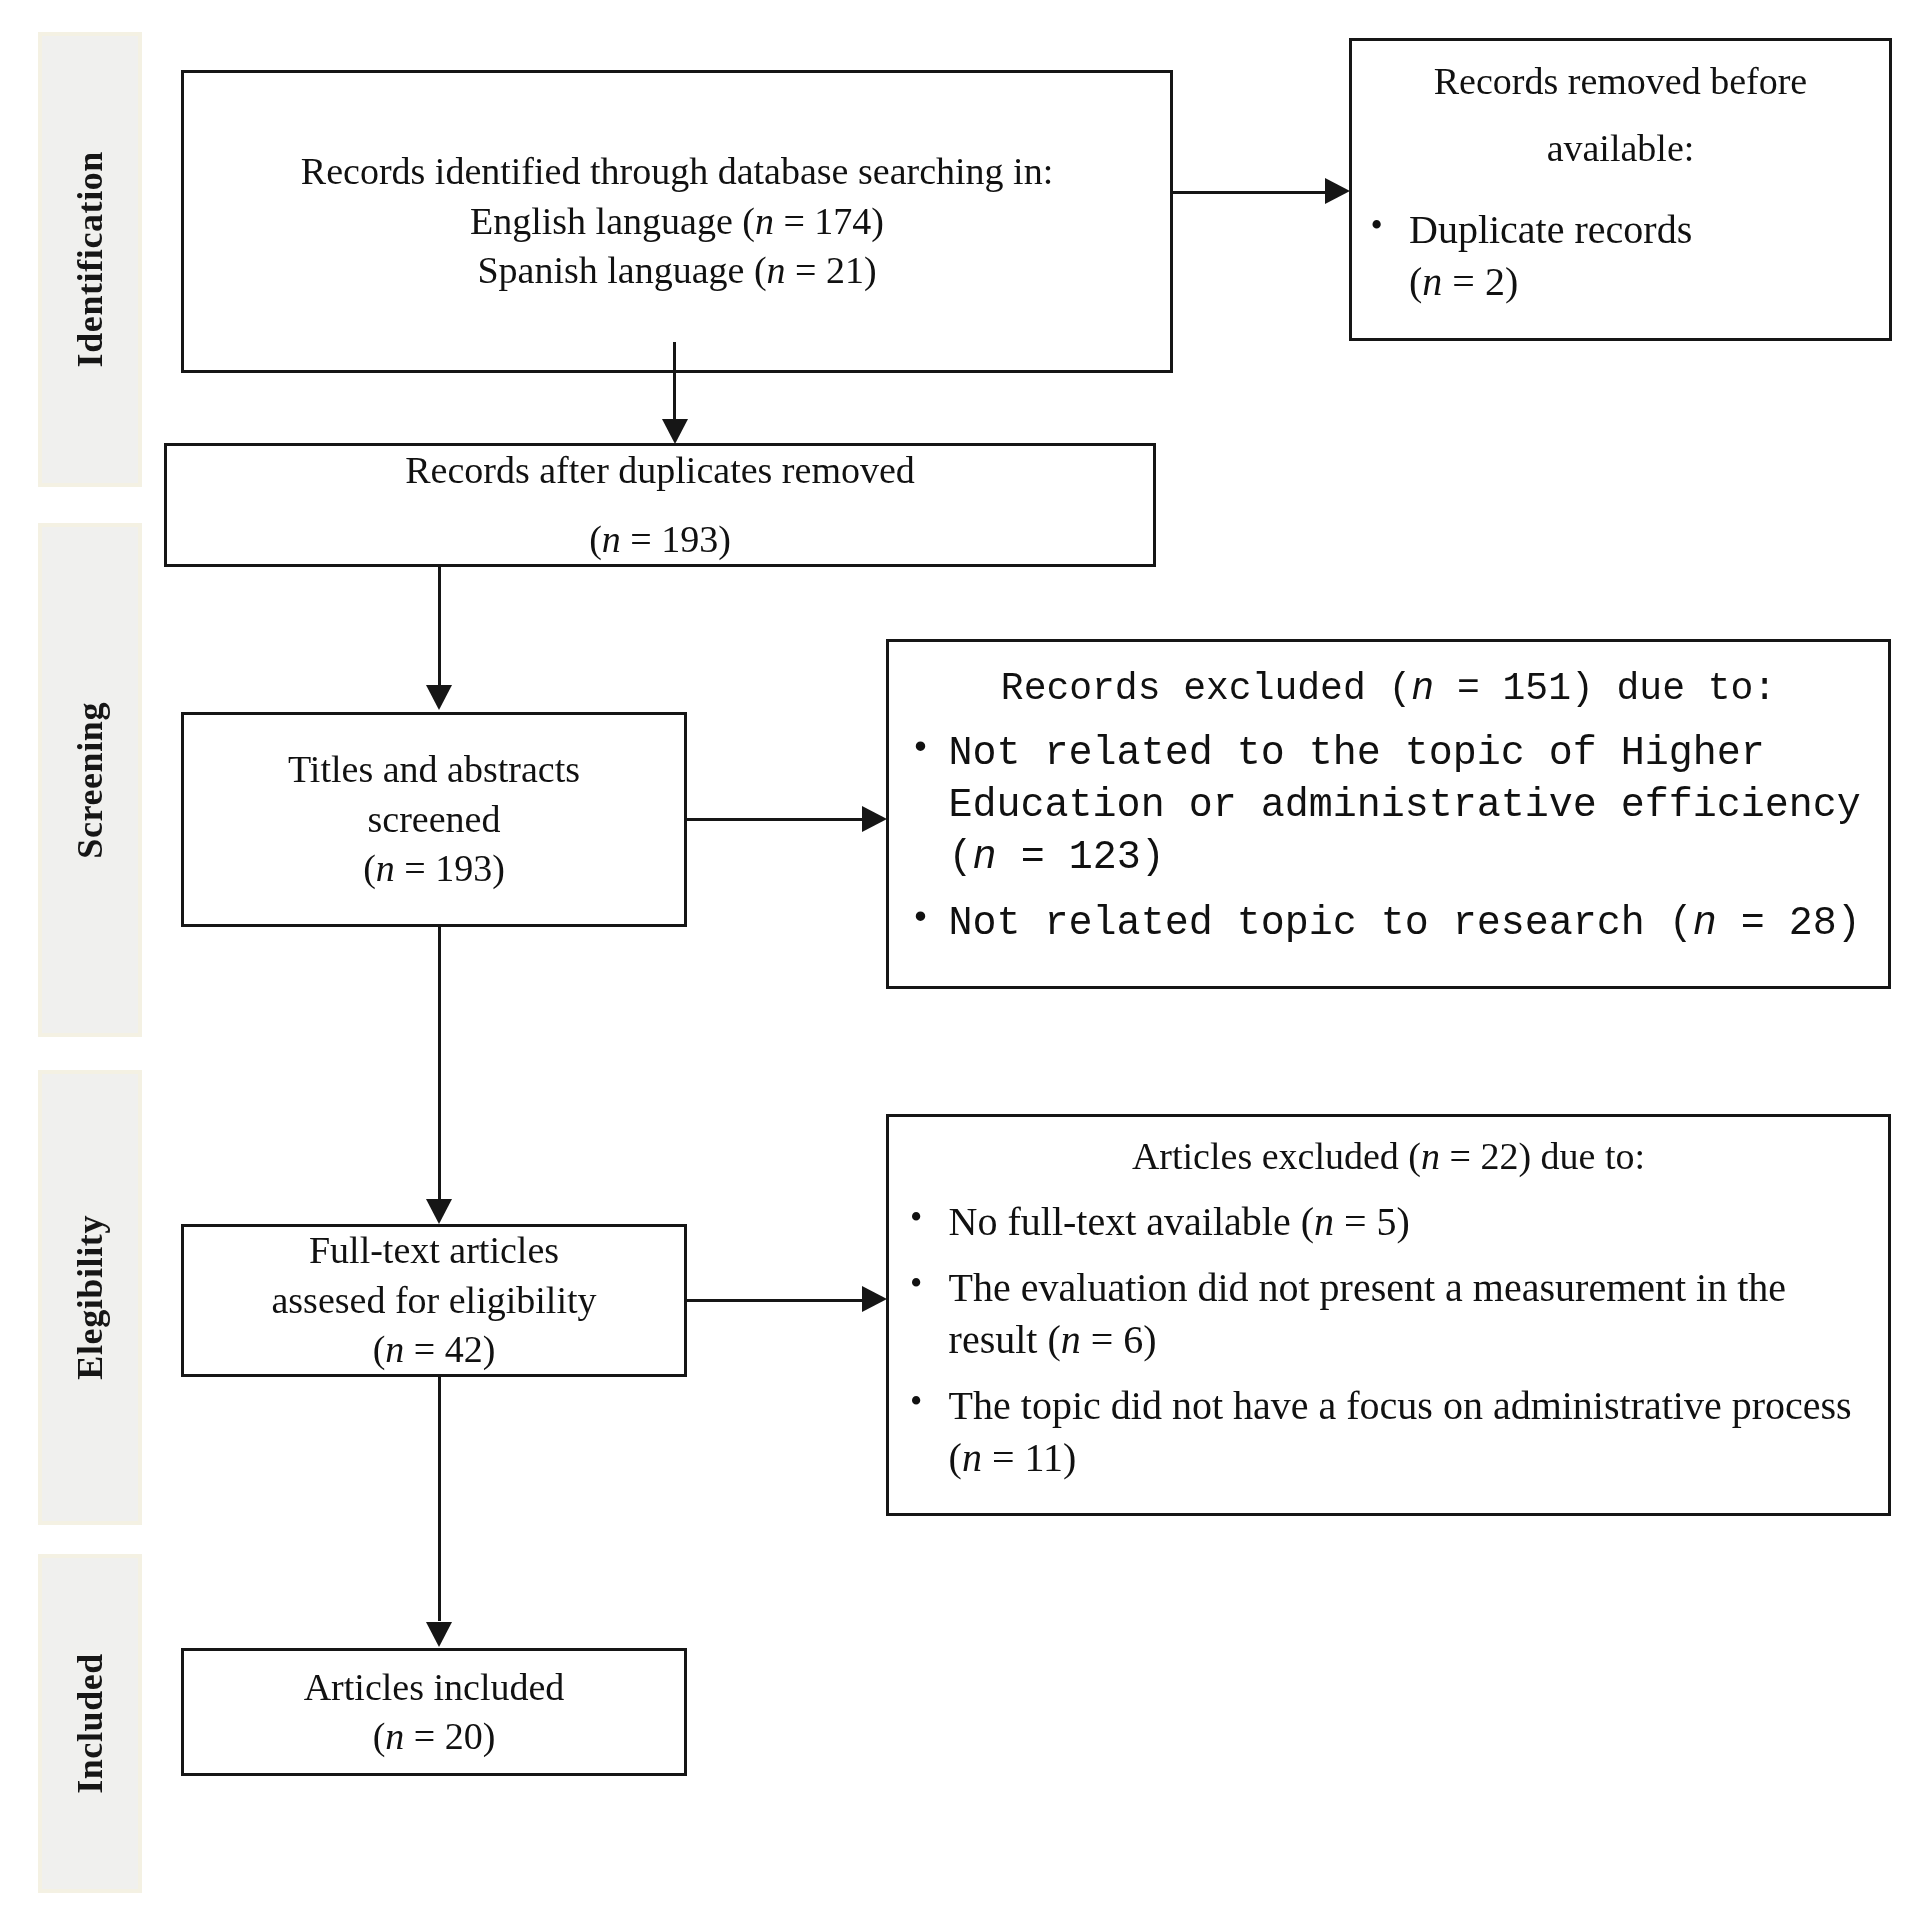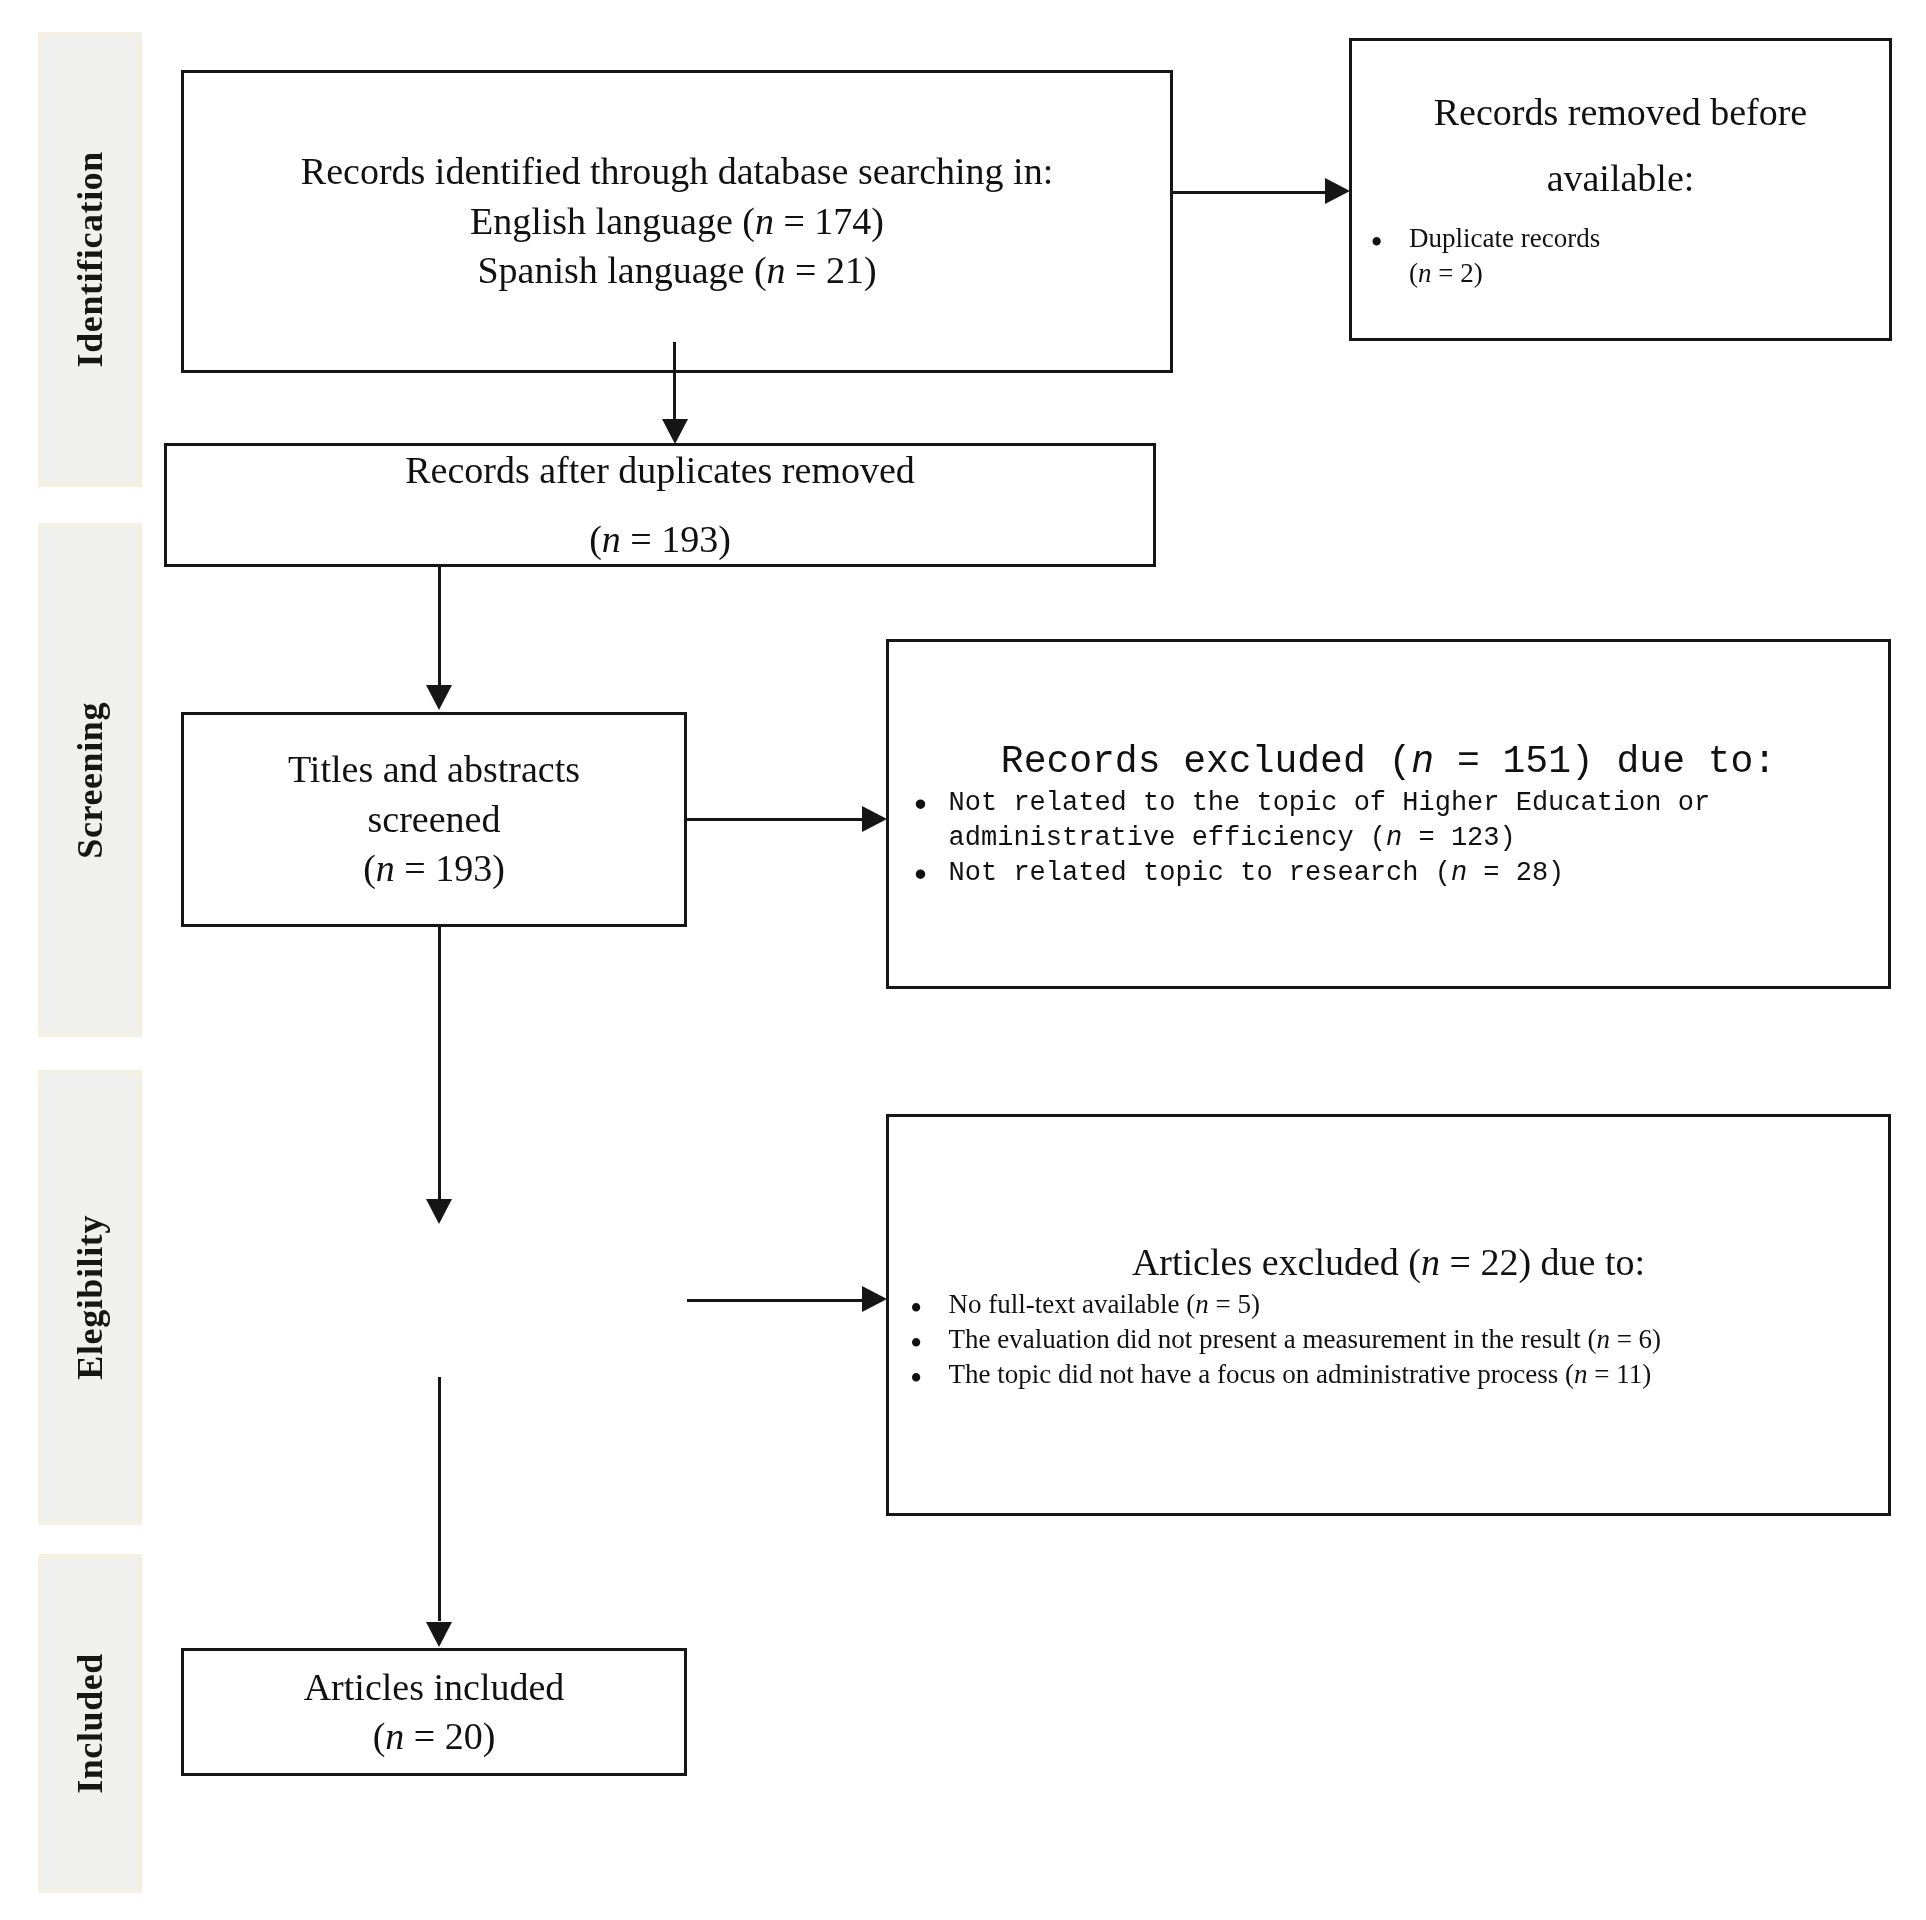--- a/index.html
+++ b/index.html
@@ -69,23 +69,23 @@
 
   
   ul.bullets {
     list-style: none;
     margin: 0;
     padding: 0;
   }
   ul.bullets li {
     position: relative;
     padding-left: 46px;
-    font-size: 27px;
-    line-height: 1.30;
-    margin: 0 0;
+    font-size: 40px;
+    line-height: 1.30;
+    margin: 14px 0;
     text-align: left;
   }
   ul.bullets li::before {
     content: "\2022";
     position: absolute;
     left: 7.4px;
     top: -1.2px;
     font-size: 35px;
     line-height: 1.30;
   }
@@ -194,20 +194,27 @@
       </li>
       <li>
         <span>Not related topic to research (</span><em class="n">n</em><span> = 28)</span>
       </li>
     </ul>
   </div>
 
   <div class="conn v" style="left:438px; top:927px; height:272px;"></div>
   <div class="arrow-down" style="left:426px; top:1199px;"></div>
 
+  <div class="flow-box" style="left:181px; top:1224px; width:506px; height:153px;">
+    <div class="line">Full-text articles</div>
+    <div class="line">assesed for eligibility</div>
+    <div class="line">
+      <span>(</span><em class="n">n</em><span> = 42)</span>
+    </div>
+  </div>
 
   <div class="conn h" style="left:687px; top:1299px; width:176px;"></div>
   <div class="arrow-right" style="left:862px; top:1286px;"></div>
 
   <div class="flow-box" style="left:886px; top:1114px; width:1005px; height:402px; padding:6.2px 13.6px;">
     <div class="box-head">
       <span>Articles excluded (</span><em class="n">n</em><span> = 22) due to:</span>
     </div>
     <ul class="bullets">
       <li>

